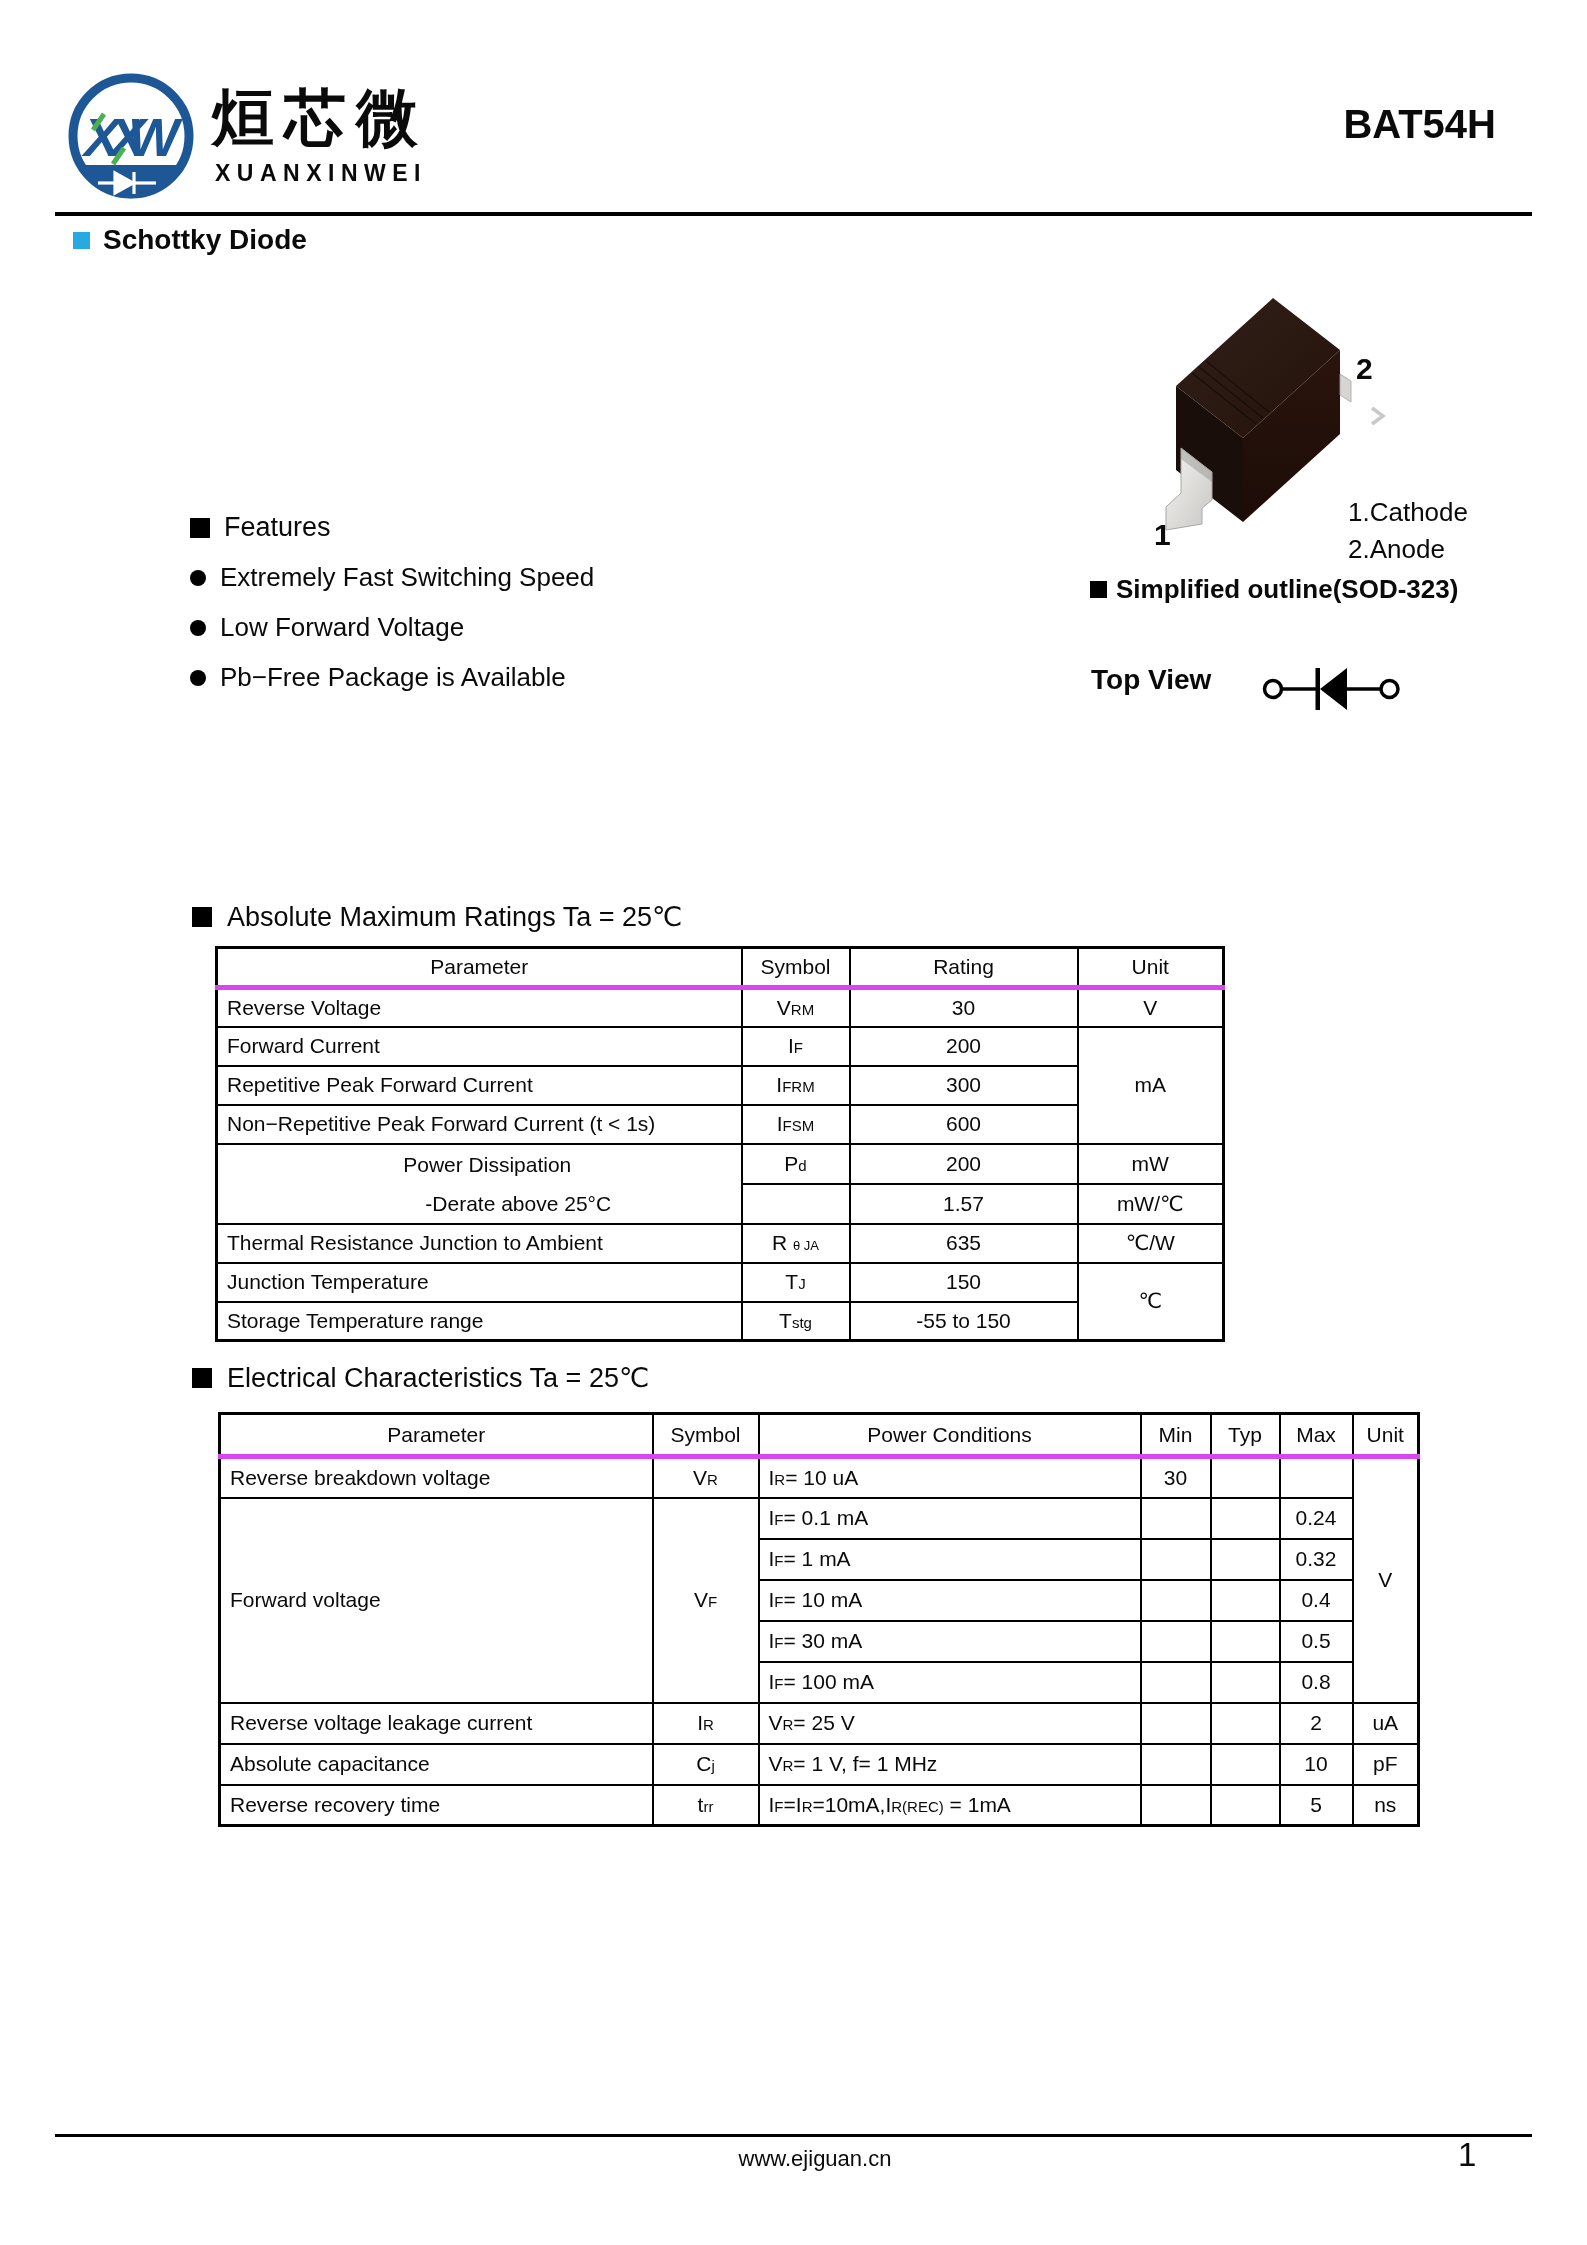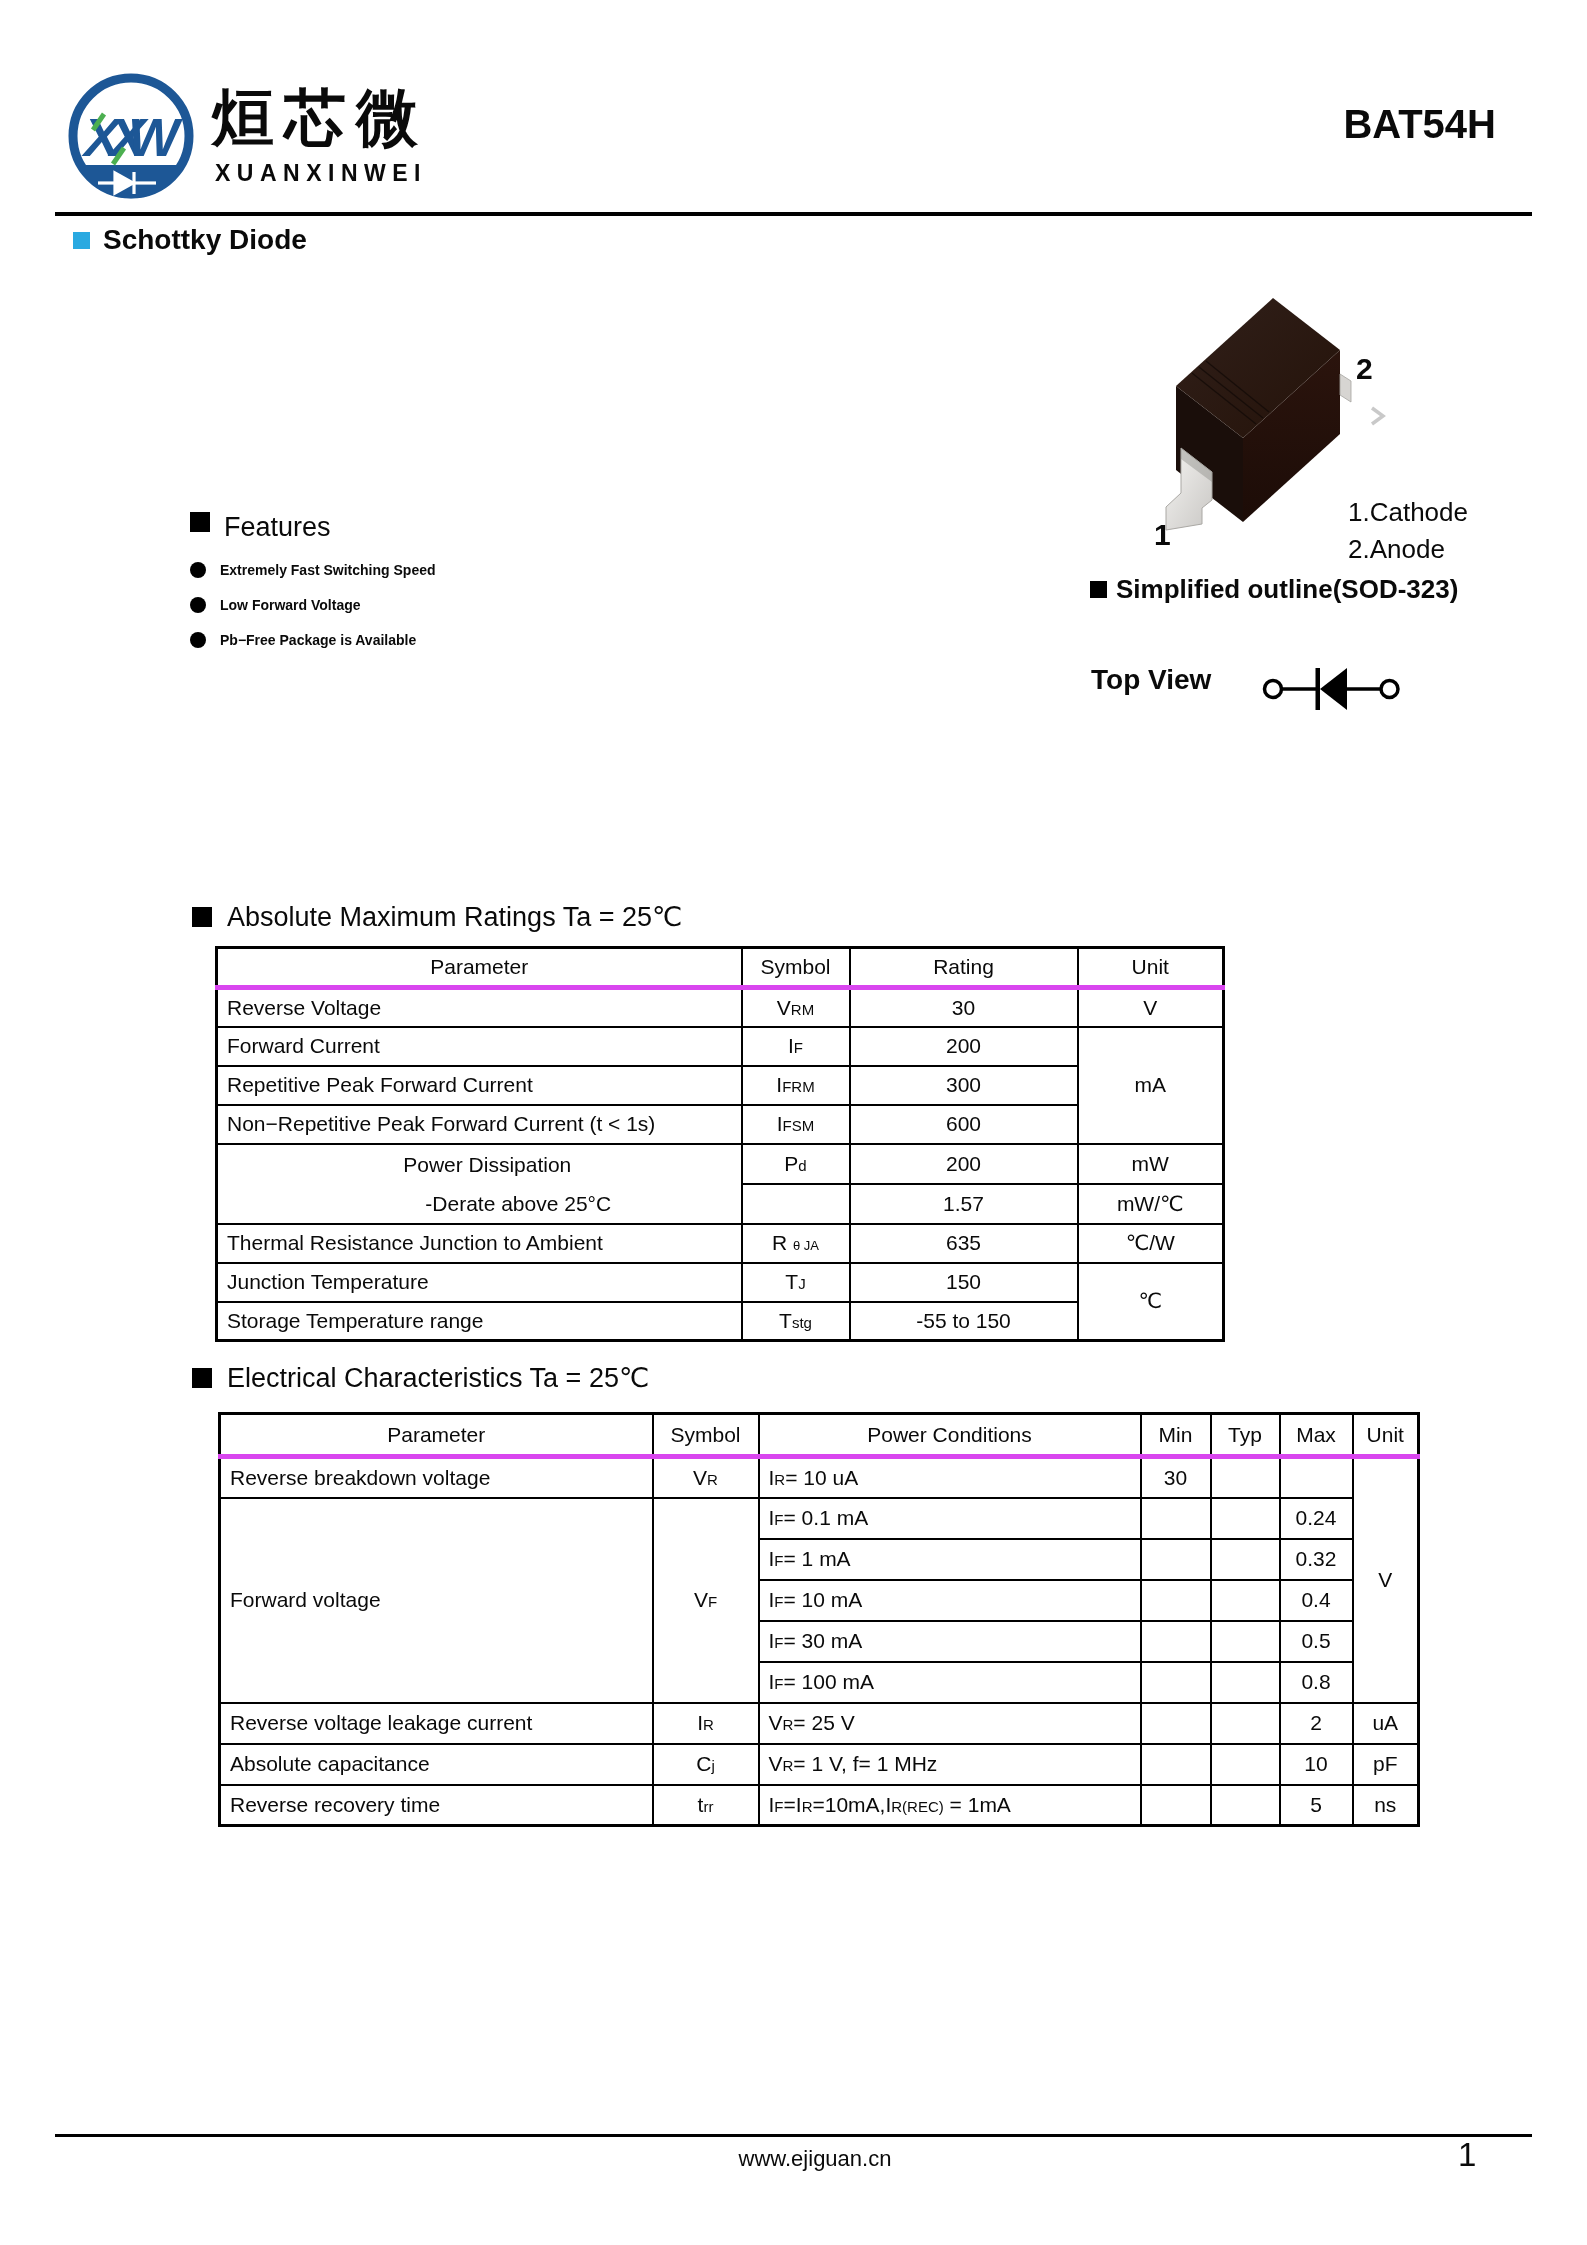--- a/index.html
+++ b/index.html
@@ -23,27 +23,27 @@
   
   .pin-num { font-size:30px; font-weight:700; }
   .pin-func { font-size:26px; }
   .outline-row { left:1066px; top:574px; display:flex; align-items:center;padding-left:24px; }
   .sq-black { width:17px; height:17px; background:#000; display:inline-block; margin-right:9px; }
   .outline-title { font-size:26px; font-weight:700; }
   .topview-label { left:1091px; top:664px; font-size:28px; font-weight:700; }
 
   
   .features { left:190px; top:512px; }
-  .feat-head { display:flex; }
+  .feat-head { display:flex; align-items:center; }
   .feat-head .sq-black { width:20px; height:20px; margin-right:14px; }
   .feat-title { font-size:27px; }
   .feat-item { display:flex; align-items:center; margin-top:19px; }
   .feat-item:first-of-type { margin-top:23px; }
   .dot { width:16px; height:16px; border-radius:50%; background:#000; display:inline-block; margin-right:14px; }
-  .feat-text { font-size:14px;font-weight:bold; }
+  .feat-text { font-size:26px; }
 
   
   .sec-head { display:flex; align-items:center; }
   .sec-head .sq-black { width:20px; height:20px; margin-right:15px; }
   .sec-title { font-size:27px; }
 
   
   table { border-collapse:collapse; table-layout:fixed; background:#fff; }
   .dtable { border:3px solid #000; }
   .dtable td { border:2px solid #000; font-size:21px; text-align:center; vertical-align:middle; overflow:hidden; }

